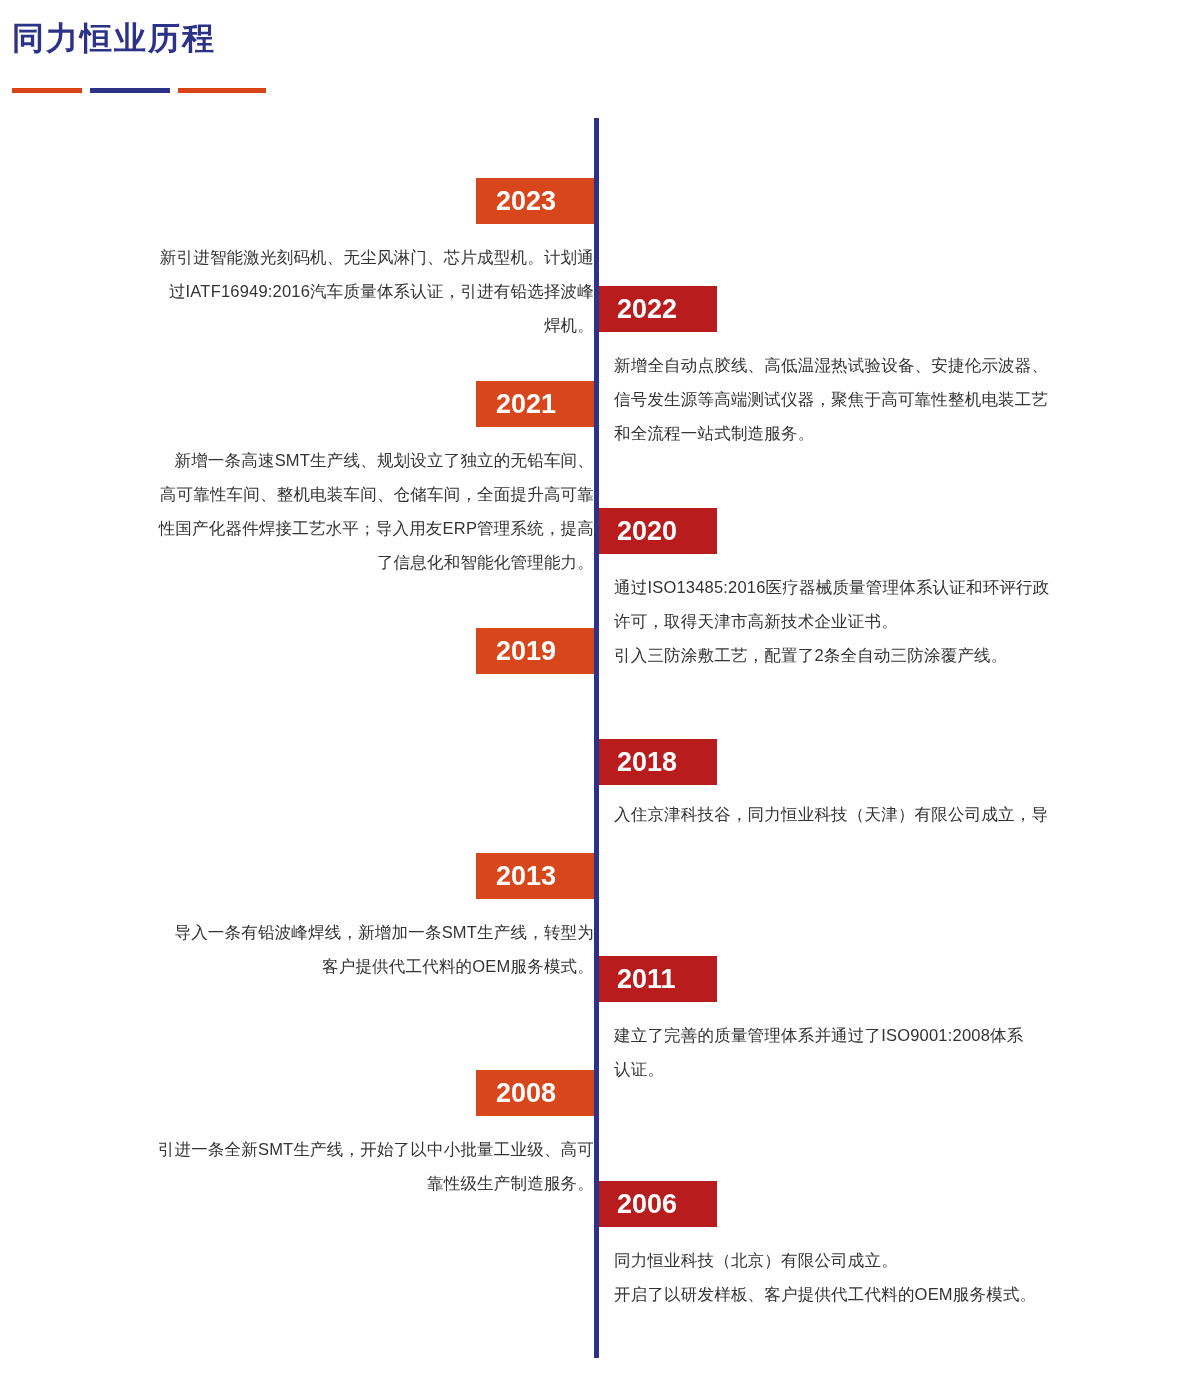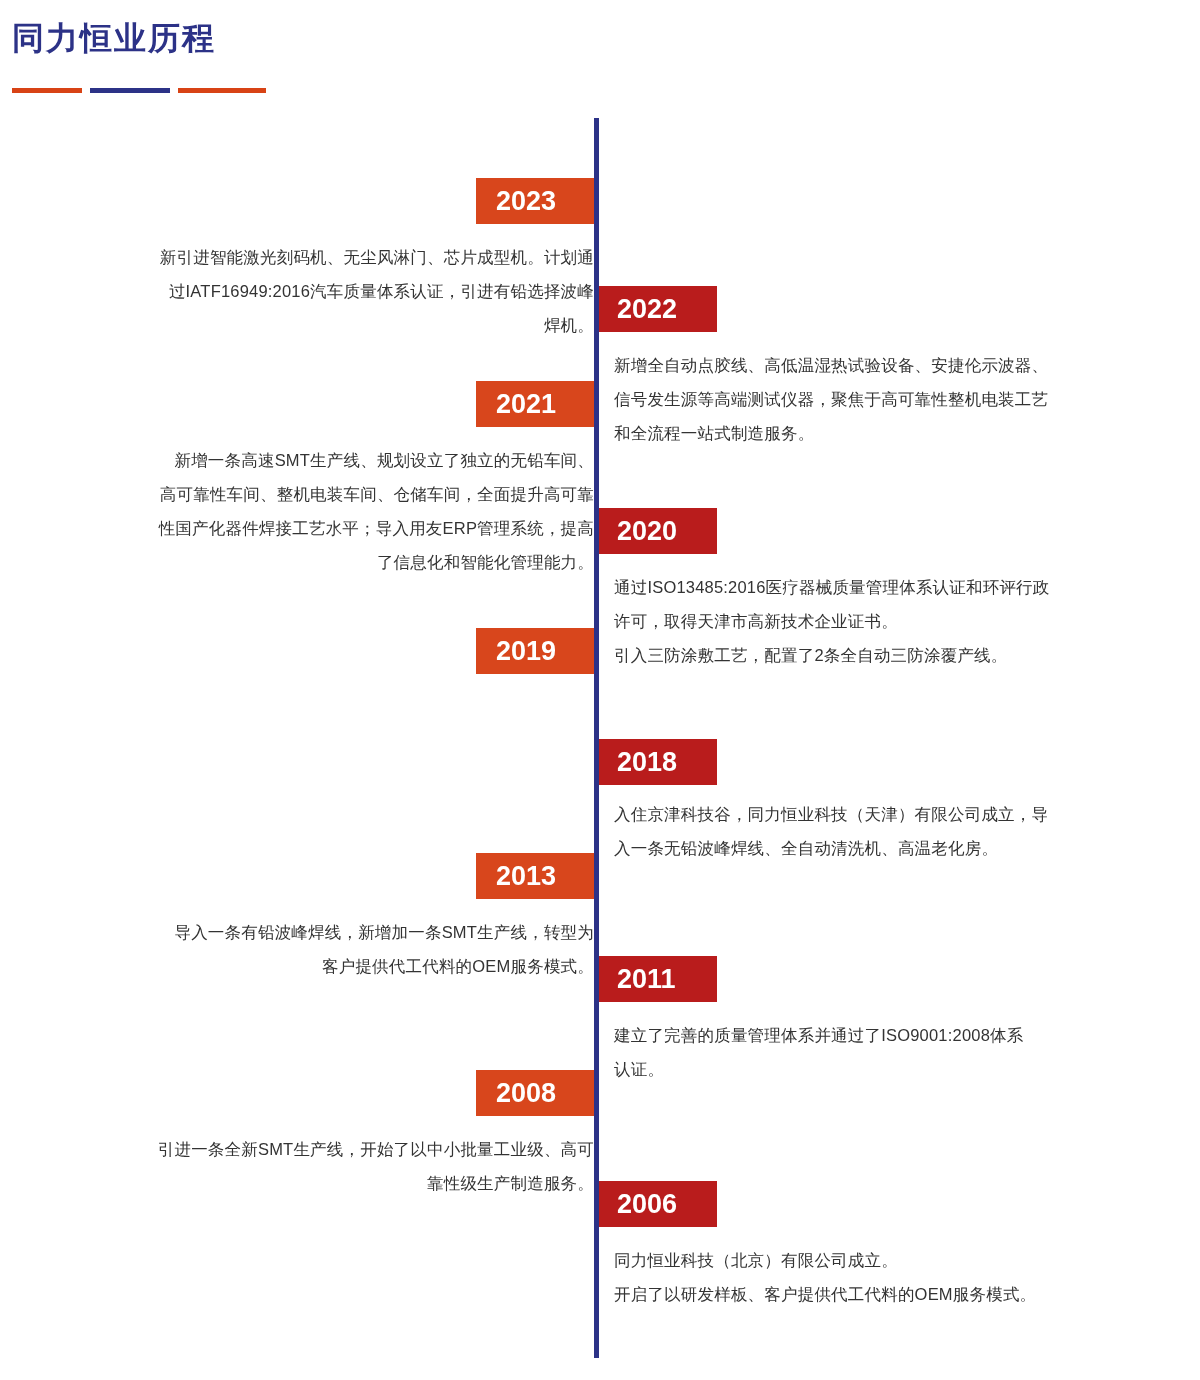--- a/index.html
+++ b/index.html
@@ -135,21 +135,20 @@
       <p>通过ISO13485:2016医疗器械质量管理体系认证和环评行政</p>
       <p>许可，取得天津市高新技术企业证书。</p>
       <p>引入三防涂敷工艺，配置了2条全自动三防涂覆产线。</p>
     </div>
     <div class="year-tag year-left" style="top: 628px;">2019</div>
     <div class="entry-text text-left" style="top: 690px;">
     </div>
     <div class="year-tag year-right" style="top: 695px; margin-top: 44px;">2018</div>
     <div class="entry-text text-right" style="top: 797px;">
       <p>入住京津科技谷，同力恒业科技（天津）有限公司成立，导</p>
-      <p>入一条无铅波峰焊线、全自动清洗机、高温老化房。</p>
     </div>
     <div class="year-tag year-left" style="top: 853px;">2013</div>
     <div class="entry-text text-left" style="top: 915px;">
       <p>导入一条有铅波峰焊线，新增加一条SMT生产线，转型为</p>
       <p>客户提供代工代料的OEM服务模式。</p>
     </div>
     <div class="year-tag year-right" style="top: 956px;">2011</div>
     <div class="entry-text text-right" style="top: 1018px;">
       <p>建立了完善的质量管理体系并通过了ISO9001:2008体系</p>
       <p>认证。</p>

